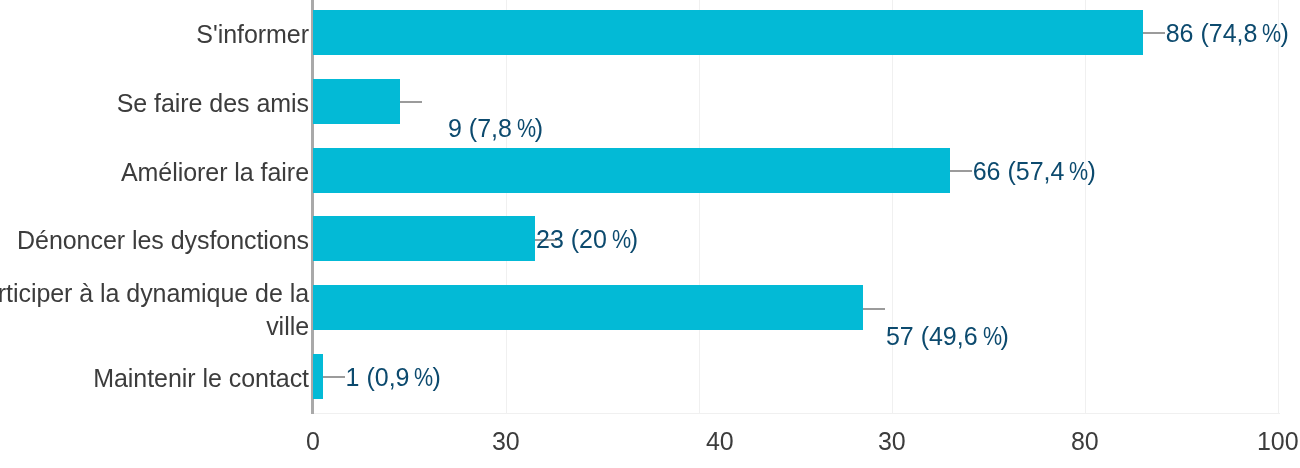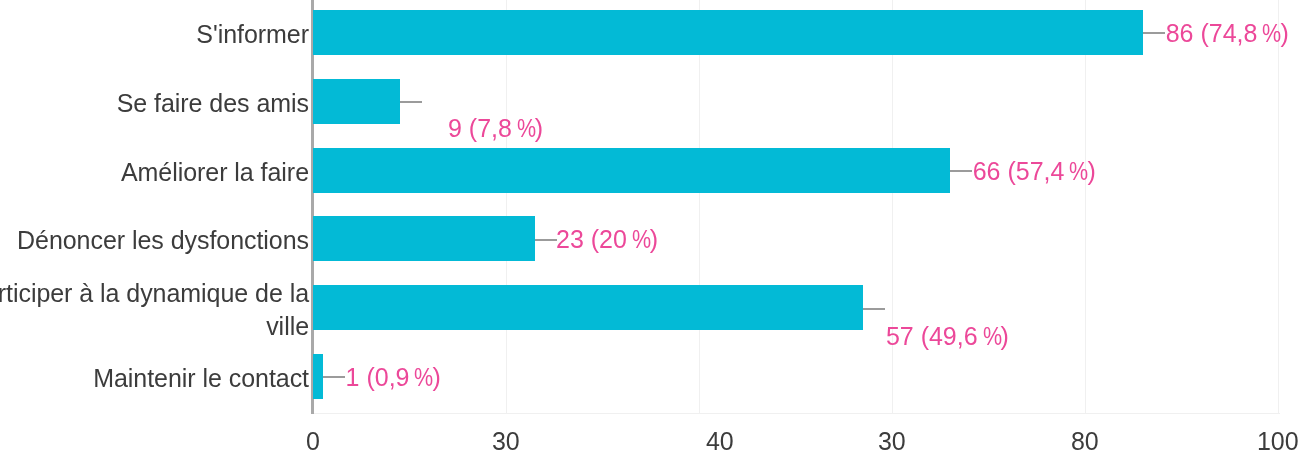--- a/index.html
+++ b/index.html
@@ -66,21 +66,21 @@
     position: absolute;
     height: 2px;
     width: 22px;
     background: #9b9b9b;
   }
   .vlabel {
     position: absolute;
     height: 45px;
     display: flex;
     align-items: center;
-    color: #ec4899;
+    color: #0c4a6e;
     font-size: 25px;
     line-height: 33px;
     white-space: nowrap;
     justify-content: center;
   }
   .pct {
     display: inline-block;
     transform: scaleX(0.86);
     transform-origin: left center;
     width: 19.12px;
@@ -123,21 +123,21 @@
       <div class="vlabel" style="left: 448px; top: 79.6px; margin-top: 26px;">
         <span>9 (7,8 <span class="pct">%</span>)</span>
       </div>
       <div class="bar" style="top: 147.5px; height: 45px; width: 636.834px; left: 312.9px; background: rgb(3, 186, 214);"></div>
       <div class="leader" style="left: 949.734px; top: 169.7px; width: 22px;"></div>
       <div class="vlabel" style="left: 972.734px; top: 148.5px;">
         <span>66 (57,4 <span class="pct">%</span>)</span>
       </div>
       <div class="bar" style="top: 216.4px; height: 45px; width: 221.927px; left: 312.9px; background: rgb(3, 186, 214);"></div>
       <div class="leader" style="left: 534.827px; top: 238.6px; width: 22px;"></div>
-      <div class="vlabel" style="left: 556px; top: 217.4px;">
+      <div class="vlabel" style="left: 536px; top: 217.4px;">
         <span>23 (20 <span class="pct">%</span>)</span>
       </div>
       <div class="bar" style="top: 285.3px; height: 45px; width: 549.993px; left: 312.9px; background: rgb(3, 186, 214);"></div>
       <div class="leader" style="left: 862.893px; top: 307.5px; width: 22px;"></div>
       <div class="vlabel" style="left: 885.893px; top: 286.3px; margin-top: 28px;">
         <span>57 (49,6 <span class="pct">%</span>)</span>
       </div>
       <div class="bar" style="top: 354.2px; height: 45px; width: 9.649px; left: 312.9px; background: rgb(3, 186, 214);"></div>
       <div class="leader" style="left: 322.549px; top: 376.4px; width: 22px;"></div>
       <div class="vlabel" style="left: 345.549px; top: 355.2px;">

